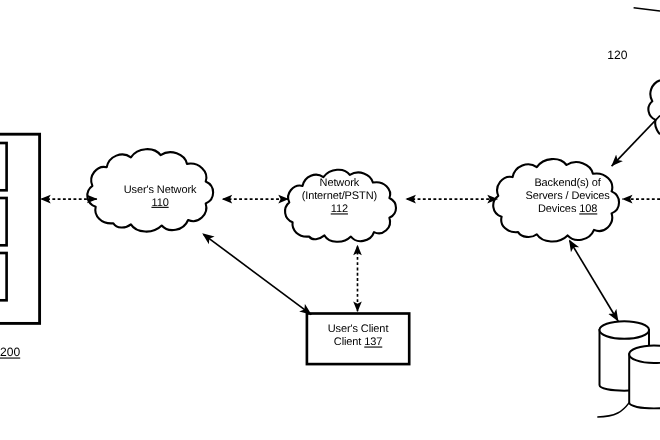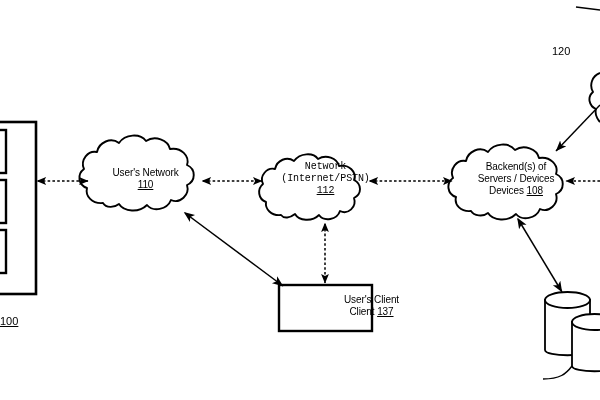--- a/index.html
+++ b/index.html
@@ -192,45 +192,45 @@
     <g>
       <line x1="600" y1="105" x2="556" y2="151" stroke="#000" stroke-width="1.5" marker-end="url(#ahs)"></line>
     </g>
   </svg>
 
   <div class="node-label" style="left:93px; top:167px; width:105px;">
     <div>User's Network</div>
     <div class="ref-num">110</div>
   </div>
 
-  <div class="node-label" style="left:267px; top:161px; width:117px;font-family:Liberation Mono, monospace;">
+  <div class="node-label" style="left:250px; top:161px; width:117px;">
     <div>Network</div>
     <div>(Internet/PSTN)</div>
     <div class="ref-num">112</div>
   </div>
 
   <div class="node-label" style="left:458px; top:161px; width:116px;">
     <div>Backend(s) of</div>
     <div>Servers / Devices</div>
     <div>
       <span>Devices</span>
       <span class="ref-num">108</span>
     </div>
   </div>
 
-  <div class="node-label" style="left:280px; top:294px; width:91px;padding-left:46px;">
+  <div class="node-label" style="left:280px; top:294px; width:91px;">
     <div>User's Client</div>
     <div>
       <span>Client</span>
       <span class="ref-num">137</span>
     </div>
   </div>
 
   <div class="callout lbl-100">
-    <span class="ref-num">100</span>
+    <span class="ref-num">200</span>
   </div>
 
   <div class="callout lbl-116">
     <span>116</span>
   </div>
 
   <div class="callout lbl-120">
     <span>120</span>
   </div>
 

